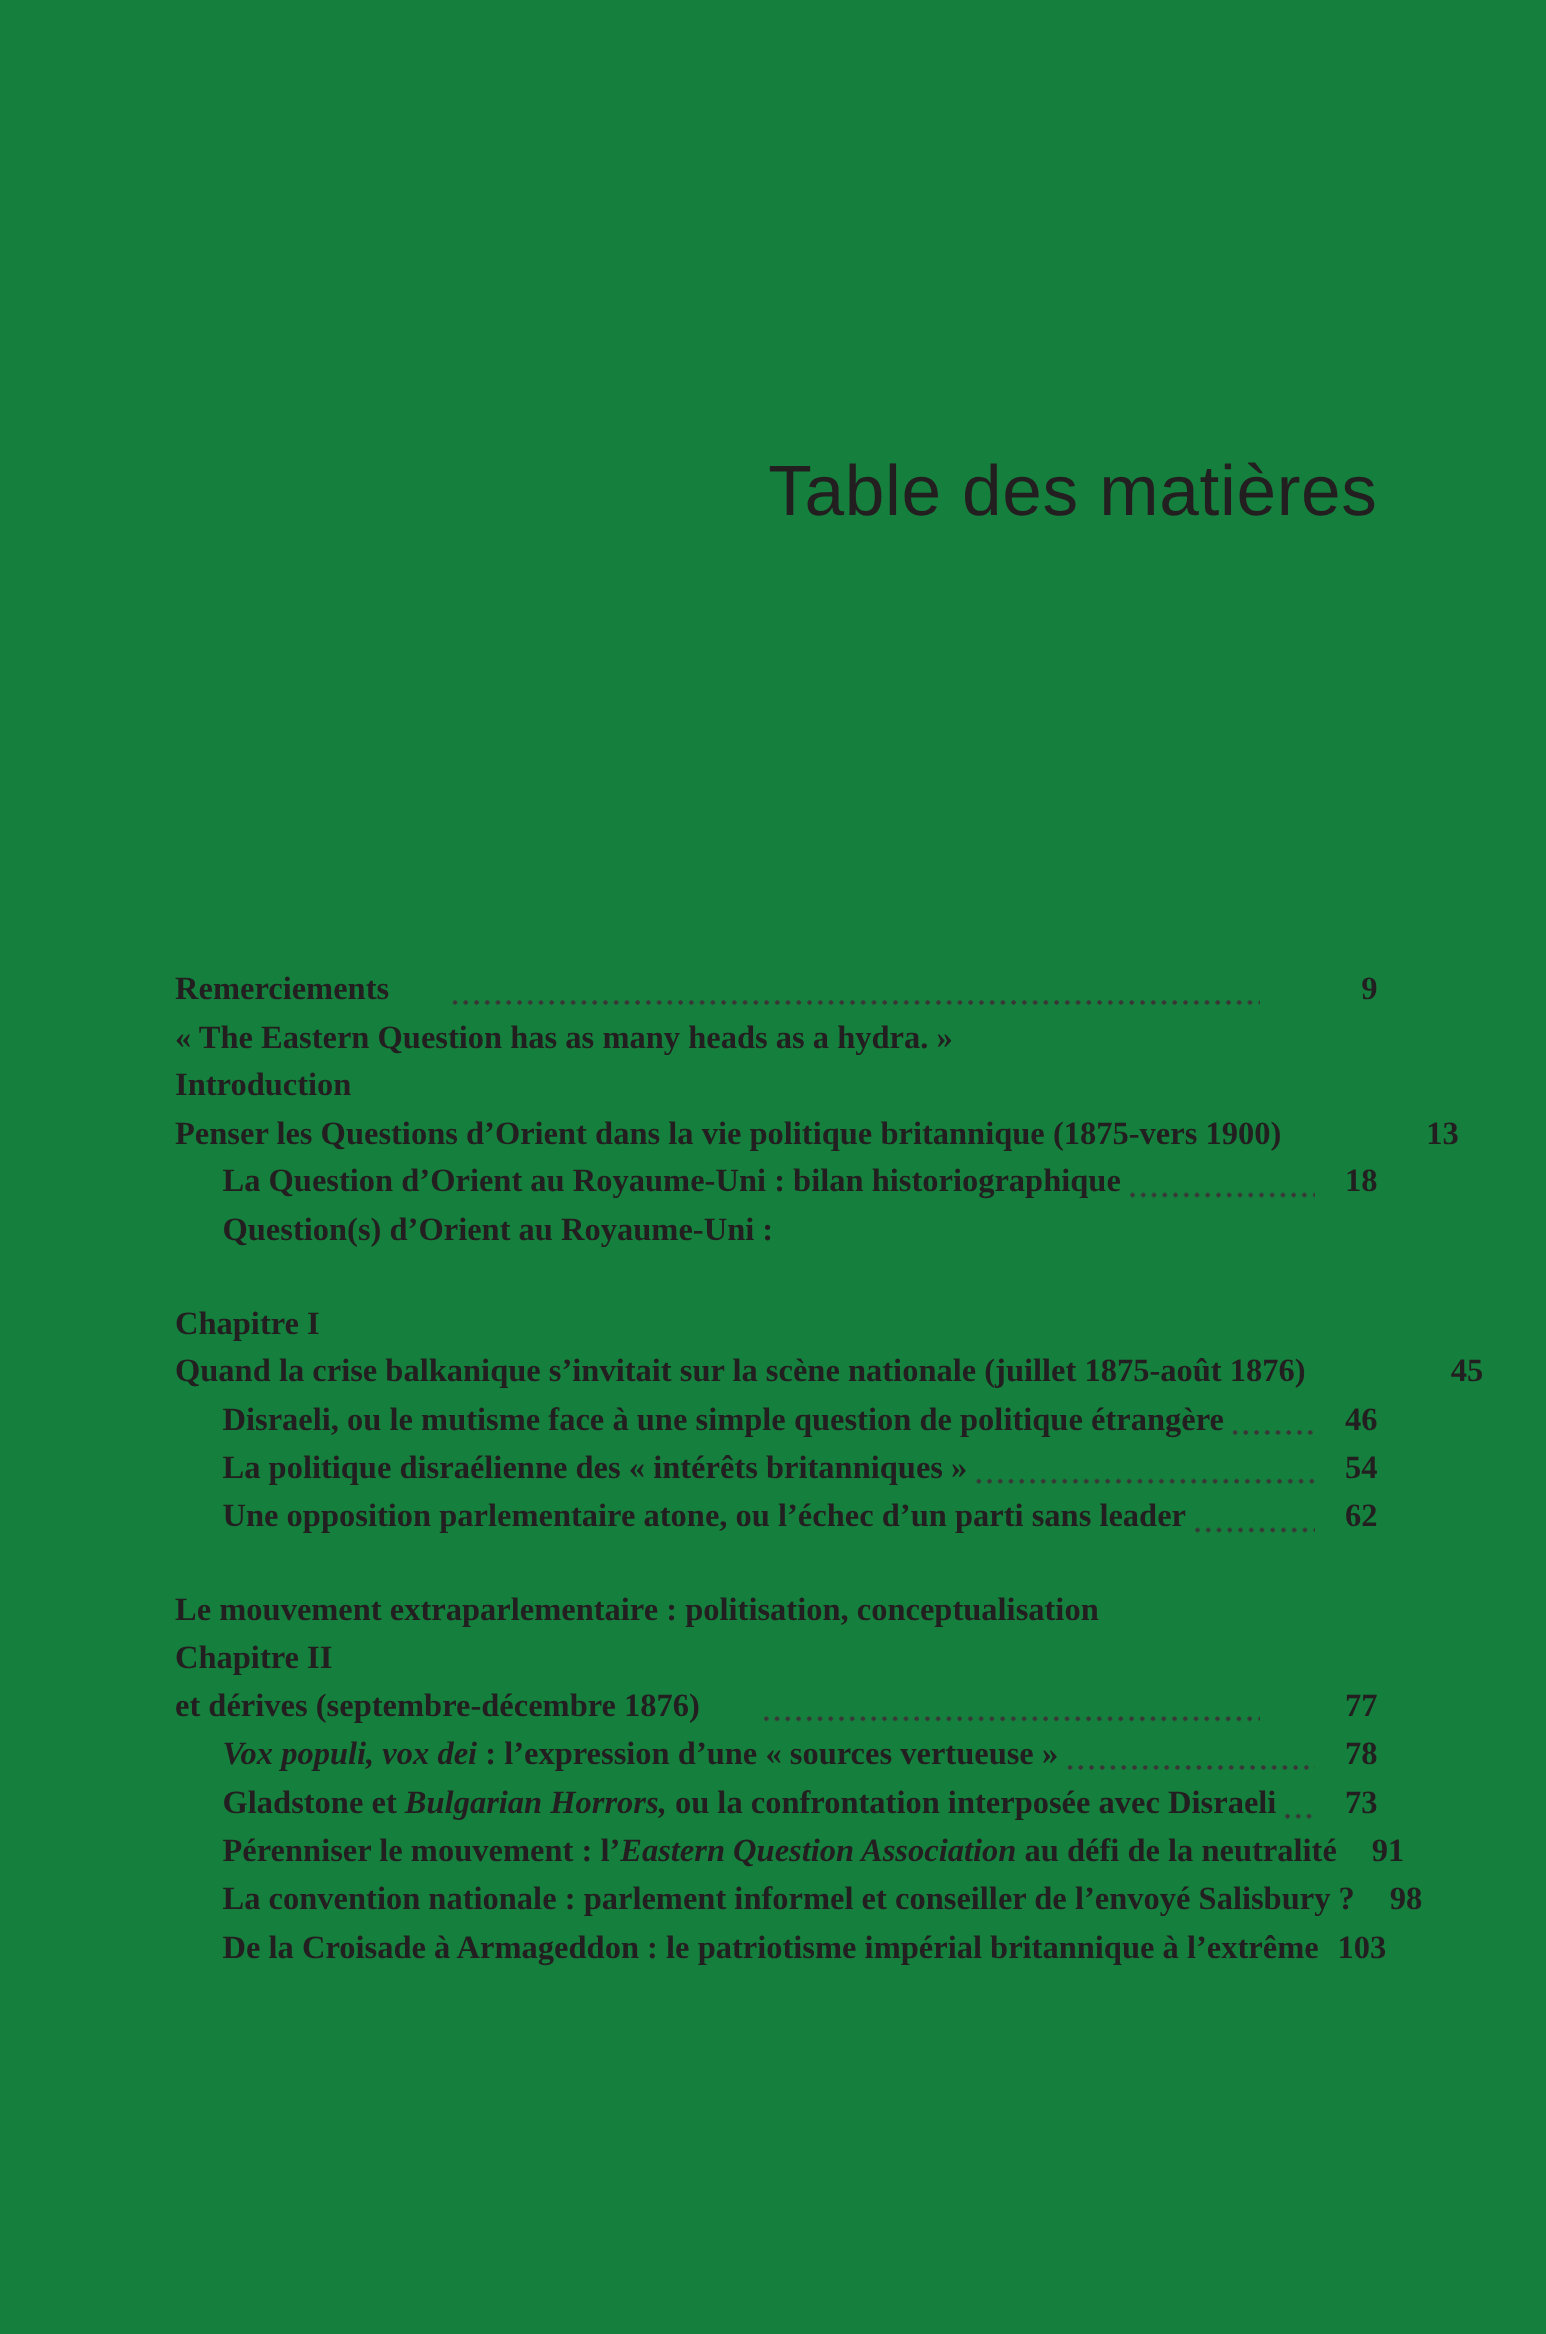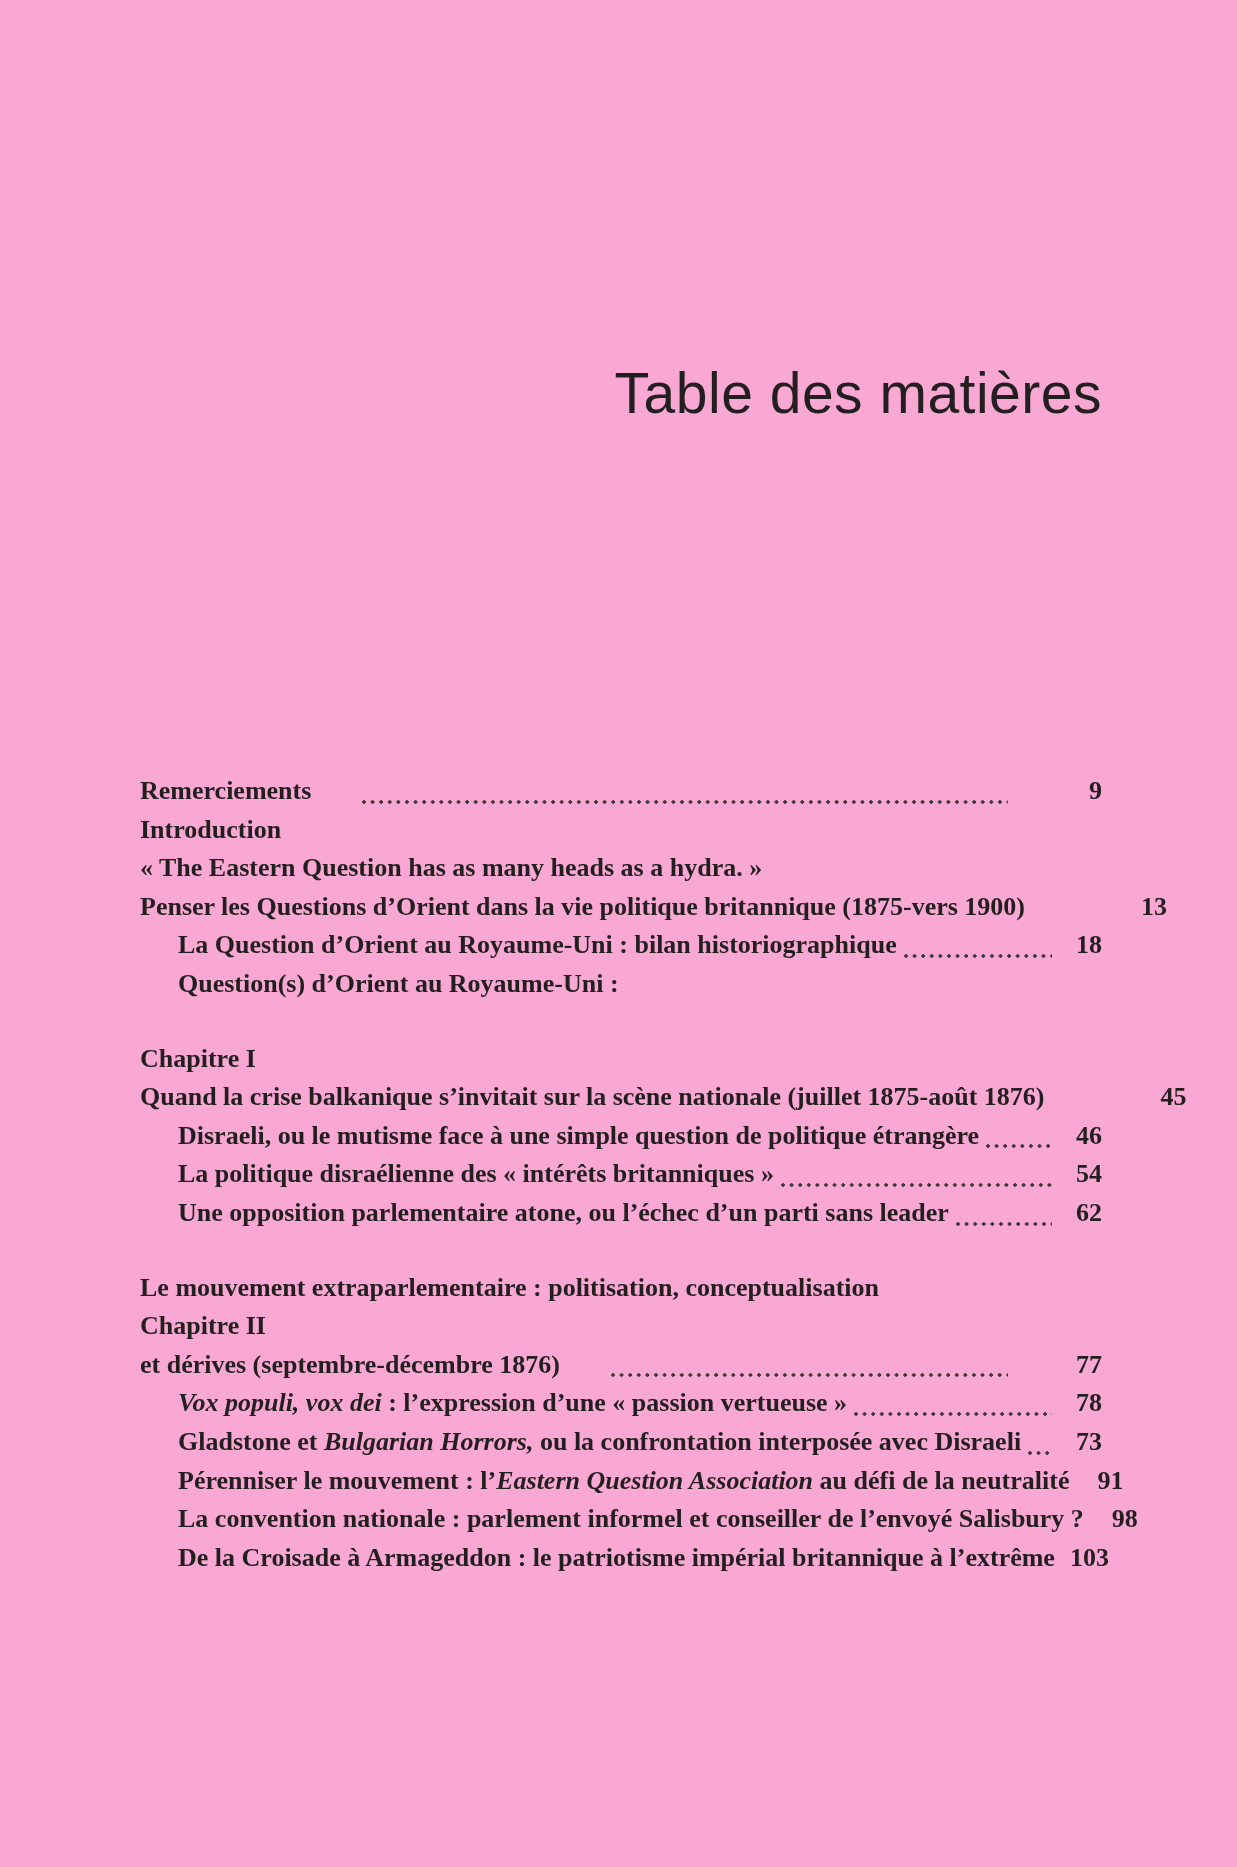--- a/index.html
+++ b/index.html
@@ -1,19 +1,19 @@
 <!DOCTYPE html>
 <html lang="fr"><head>
 <meta charset="utf-8">
 <style>
   html,body{margin:0;padding:0;background:#e8e8e8;}
   .page{
     position:relative;
     width:1237px;height:1867px;
-    background:#f9a8d4;
+    background:#15803d;
     overflow:hidden;
     margin:0 auto;
   }
   .title-wrap{
     position:absolute;
     left:140px;top:362px;width:962px;
     text-align:right;
   }
   .title-wrap h1{
     margin:0;
@@ -73,26 +73,26 @@
 
   <div class="toc">
 
     <div class="sec">
       <div class="row b">
         <span class="txt"><span>Remerciements</span><em></em><span></span></span>
         <span class="leader"></span>
         <span class="num">9</span>
       </div>
       <div class="row b nopage">
-        <span class="txt"><span>Introduction</span><em></em><span></span></span>
+        <span class="txt"><span>« The Eastern Question has as many heads as a hydra. »</span><em></em><span></span></span>
         <span class="leader"></span>
 
       </div>
       <div class="row b nopage">
-        <span class="txt"><span>« The Eastern Question has as many heads as a hydra. »</span><em></em><span></span></span>
+        <span class="txt"><span>Introduction</span><em></em><span></span></span>
         <span class="leader"></span>
 
       </div>
       <div class="row b">
         <span class="txt"><span>Penser les Questions d’Orient dans la vie politique britannique (1875-vers 1900)</span><em></em><span></span></span>
         <span class="leader"></span>
         <span class="num">13</span>
       </div>
       <div class="row sub">
         <span class="txt"><span>La Question d’Orient au Royaume-Uni : bilan historiographique</span><em></em><span></span></span>
@@ -144,21 +144,21 @@
         <span class="txt"><span>Chapitre II</span><em></em><span></span></span>
         <span class="leader"></span>
 
       </div>
       <div class="row b">
         <span class="txt"><span>et dérives (septembre-décembre 1876)</span><em></em><span></span></span>
         <span class="leader"></span>
         <span class="num">77</span>
       </div>
       <div class="row sub">
-        <span class="txt"><span></span><em>Vox populi, vox dei</em><span> : l’expression d’une « passion vertueuse »</span></span>
+        <span class="txt"><span></span><em>Vox populi, vox dei</em><span> : l’expression d’une « sources vertueuse »</span></span>
         <span class="leader"></span>
         <span class="num">78</span>
       </div>
       <div class="row sub">
         <span class="txt"><span>Gladstone et </span><em>Bulgarian Horrors,</em><span> ou la confrontation interposée avec Disraeli</span></span>
         <span class="leader"></span>
         <span class="num">73</span>
       </div>
       <div class="row sub">
         <span class="txt"><span>Pérenniser le mouvement : l’</span><em>Eastern Question Association</em><span> au défi de la neutralité</span></span>

